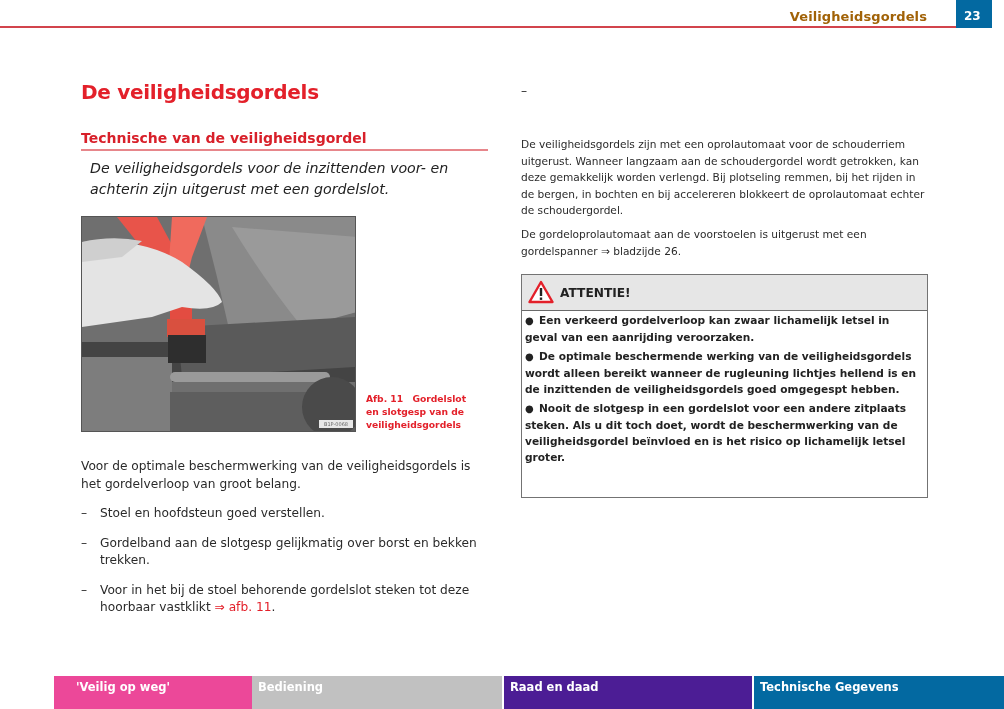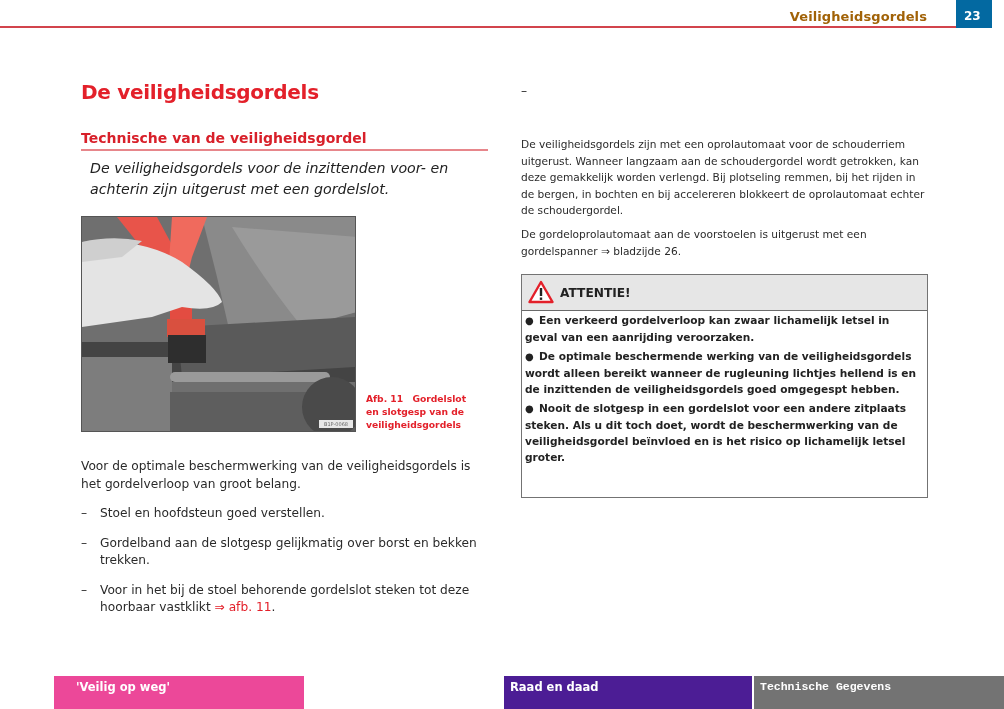--- a/index.html
+++ b/index.html
@@ -41,21 +41,21 @@
   .w-item { font-size: 10.6px; font-weight: bold; line-height: 16px; color: #222; margin-bottom: 3px; }
   .w-item .bullet { display: inline-block; width: 14px; font-size: 10px; }
   .end-mark { display: inline-block; width: 7px; height: 7px; background: #e3202a; margin-left: 4px; vertical-align: 0px; }
 
   
   .footer { position: absolute; left: 0; top: 676px; width: 1004px; height: 33px; }
   .tab { position: absolute; top: 0; height: 33px; font-size: 11.5px; font-weight: bold; color: #fff; padding: 4px 0 0 6px; }
   .tab-1 { left: 16px; width: 250px; background: #ec4899; padding-left: 22px; margin-left: 38px; }
   .tab-2 { left: 252px; width: 250px; background: #c1c1c1; }
   .tab-3 { left: 504px; width: 248px; background: #4c1d95; }
-  .tab-4 { left: 754px; width: 250px; background: #737373; font-family: Liberation Mono, monospace; }
+  .tab-4 { left: 754px; width: 250px; background: #0369a1; }
 </style>
 </head>
 <body>
 
 <div class="header-line"></div>
 <div class="header-title">Veiligheidsgordels</div>
 <div class="page-number-box">
   <span class="page-number">23</span>
 </div>
 
@@ -124,15 +124,16 @@
   </div>
   <div class="warning-body">
     <div class="w-item"><span class="bullet">●</span><span>Een verkeerd gordelverloop kan zwaar lichamelijk letsel in geval van een aanrijding veroorzaken.</span></div>
     <div class="w-item"><span class="bullet">●</span><span>De optimale beschermende werking van de veiligheidsgordels wordt alleen bereikt wanneer de rugleuning lichtjes hellend is en de inzittenden de veiligheidsgordels goed omgegespt hebben.</span></div>
     <div class="w-item"><span class="bullet">●</span><span>Nooit de slotgesp in een gordelslot voor een andere zitplaats steken. Als u dit toch doet, wordt de beschermwerking van de veiligheidsgordel beïnvloed en is het risico op lichamelijk letsel groter.</span></div>
   </div>
 </div>
 
 <div class="footer">
   <div class="tab tab-1">'Veilig op weg'</div>
+  <div class="tab tab-2">Bediening</div>
   <div class="tab tab-3">Raad en daad</div>
   <div class="tab tab-4">Technische Gegevens</div>
 </div>
 
 </body></html>

